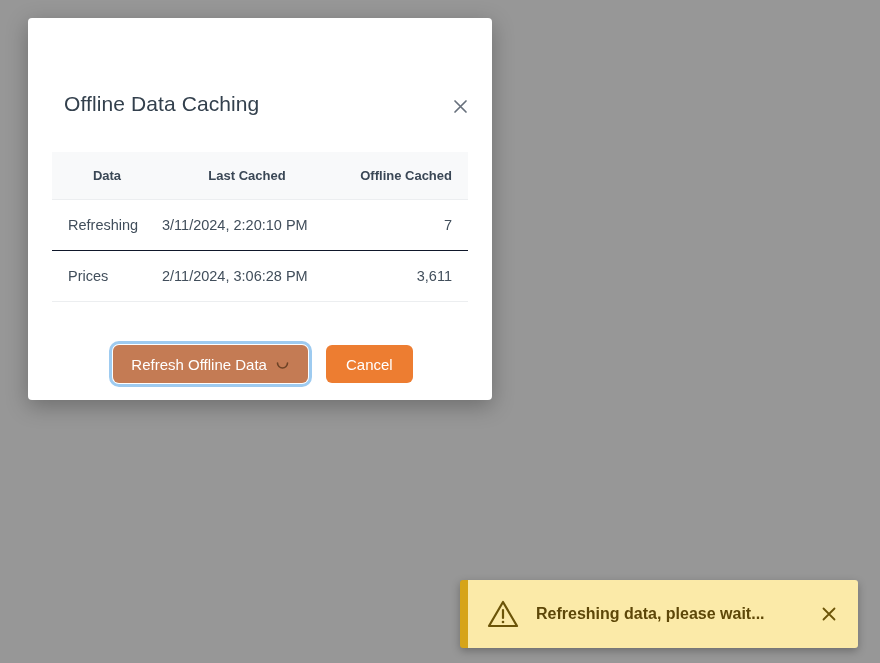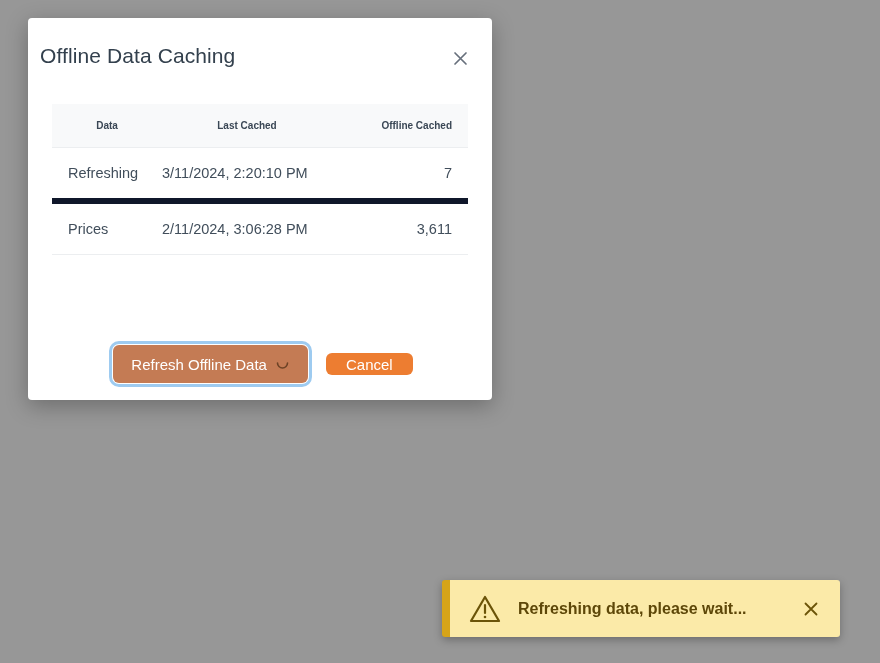--- a/index.html
+++ b/index.html
@@ -108,22 +108,23 @@
     width: 464px;
     height: 382px;
     background: #ffffff;
     border-radius: 4px;
     box-shadow: 0 6px 22px rgba(0,0,0,0.28);
     overflow: hidden;
   }
 
   .modal-header {
     position: relative;
-    padding: 26px 24px 0 12px;
+    padding: 26px 24px 0 36px;
     height: 64px;
+    margin-top: 48px;
   }
   .modal-title {
     font-size: 21px;
     font-weight: 400;
     color: #33404d;
     letter-spacing: 0.1px;
   }
   .modal-close {
     position: absolute;
     right: 16px;
@@ -141,32 +142,32 @@
   }
 
   
   .cache-table {
     margin: 22px 24px 0 24px;
     width: 416px;
     border-collapse: collapse;
   }
   .cache-table thead tr { background: #f8f9fa; }
   .cache-table th {
-    font-size: 10px;
+    font-size: 13px;
     font-weight: 600;
     color: #3a4755;
     padding: 16px 14px;
     text-align: center;
     white-space: nowrap;
   }
   .cache-table th.col-data { width: 110px; }
   .cache-table th.col-last { width: 170px; }
   .cache-table th.col-records { width: 136px; text-align: right; padding-right: 16px; }
 
-  .cache-table tbody tr { border-top: 6px solid #0f172a; }
+  .cache-table tbody tr { border-top: 1px solid #0f172a; }
   .cache-table tbody tr:first-child { border-top: 1px solid #eceef0; }
   .cache-table td {
     font-size: 14.5px;
     color: #414e5b;
     padding: 17px 14px;
     white-space: nowrap;
   }
   .cache-table td.col-data { text-align: left; padding-left: 16px; }
   .cache-table td.col-last { text-align: left; padding-left: 0; }
   .cache-table td.col-records { text-align: right; padding-right: 16px; }
@@ -204,31 +205,31 @@
     height: 38px;
     outline: 3px solid #9ecbf0;
     outline-offset: 1px;
     margin-left: 6px;
   }
   .btn-refresh .spinner-arc { display: block; }
 
   .btn-cancel {
     background: #ed7d31;
     padding: 10px 20px;
-    height: 22px;
+    height: 38px;
     text-align: right;
   }
 
   
   #toast {
     position: absolute;
-    left: 442px;
+    left: 460px;
     top: 580px;
     width: 398px;
-    height: 57px;
+    height: 68px;
     background: #fbeaa8;
     border-left: 8px solid #d6a419;
     border-radius: 3px;
     box-shadow: 0 3px 9px rgba(0,0,0,0.28);
     display: flex;
     align-items: center;
     padding: 0 14px 0 18px;
   }
   .toast-icon {
     flex: 0 0 auto;

